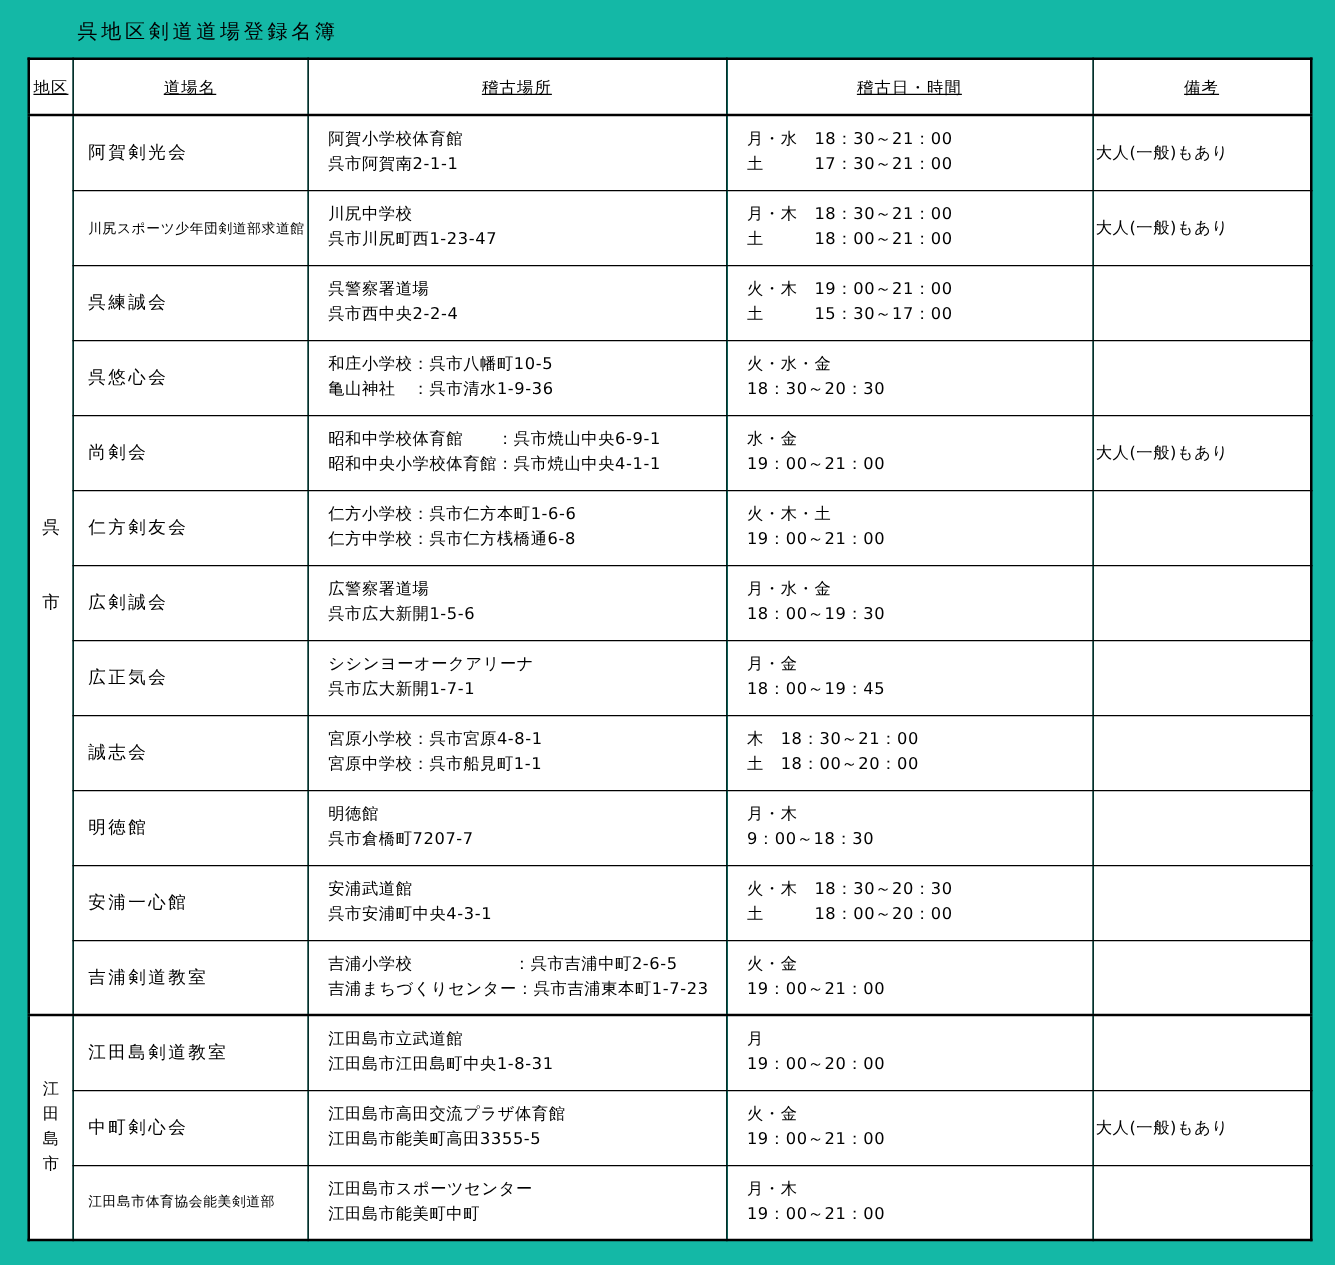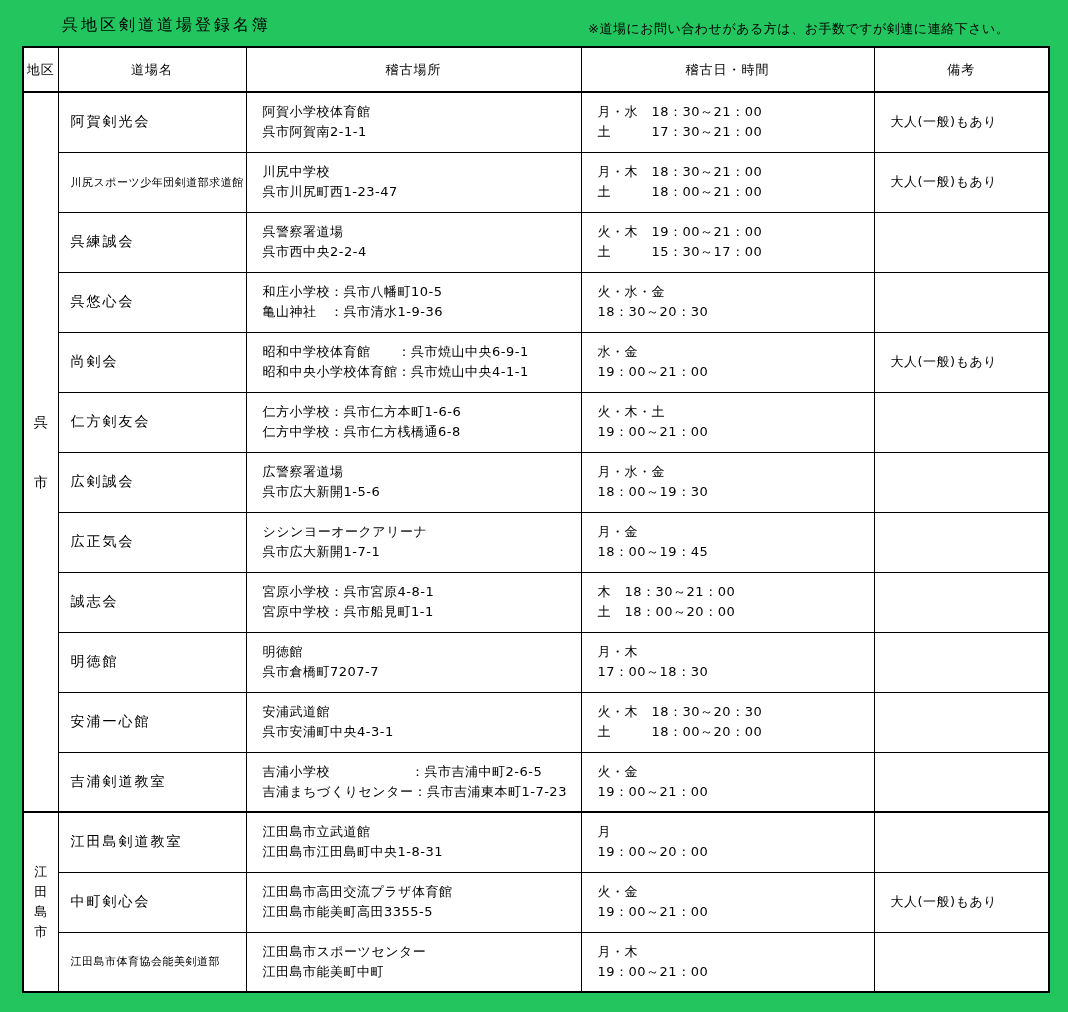--- a/index.html
+++ b/index.html
@@ -3,21 +3,21 @@
 <meta charset="utf-8">
 <style>
   html, body { margin:0; padding:0; background:#ffffff; }
   body {
     width:1068px; height:1012px;
     font-family:"DejaVu Sans", sans-serif;
     color:#000000;
     position:relative;
     overflow:hidden;
   }
-  .page { position:absolute; inset:0; background:#22c55e; }
+  .page { position:absolute; inset:0; background:#14b8a6; }
   .doc-title {
     position:absolute; left:62px; top:15px;
     font-size:16px; letter-spacing:3px; white-space:nowrap;
   }
   .doc-note {
     position:absolute; left:588px; top:20px;
     font-size:13px; letter-spacing:0.5px; white-space:nowrap;
   }
   table.registry {
     position:absolute; left:22px; top:46px;
@@ -28,20 +28,21 @@
   .registry th, .registry td {
     border:1px solid #000;
     padding:0;
     overflow:hidden;
     background:#fff;
   }
   .registry thead tr { height:45px; }
   .registry th {
     font-size:13px; font-weight:normal; text-align:center;
     letter-spacing:1px;
+    text-decoration:underline;
   }
   .registry tbody tr { height:60px; }
   .registry tbody.section { border-top:2px solid #000; }
   td.district { text-align:center; vertical-align:middle; font-size:14px; }
   td.district .ch { display:block; }
   td.district.wide .ch { line-height:60px; }
   td.district.tight .ch { line-height:20px; font-size:13px; }
   td.dojo {
     font-size:14px; letter-spacing:2px;
     vertical-align:middle; padding-left:12px; white-space:nowrap;
@@ -49,29 +50,28 @@
   td.dojo.small { font-size:11px; letter-spacing:0.5px; }
   td.place, td.schedule {
     font-size:13px; letter-spacing:0.5px;
     vertical-align:middle; padding-left:16px;
   }
   td.place .line, td.schedule .line {
     display:block; line-height:20px; white-space:pre;
   }
   td.remarks {
     font-size:13px; letter-spacing:0.5px;
-    vertical-align:middle; padding-left:16px; white-space:nowrap;
+    vertical-align:middle; padding-left:2px; white-space:nowrap;
   }
 </style>
 </head>
 <body>
 
 <div class="page">
   <div class="doc-title">呉地区剣道道場登録名簿</div>
-  <div class="doc-note">※道場にお問い合わせがある方は、お手数ですが剣連に連絡下さい。</div>
 
   <table class="registry">
     <colgroup>
       <col style="width:35px">
       <col style="width:188px">
       <col style="width:335px">
       <col style="width:293px">
       <col style="width:175px">
     </colgroup>
     <thead>
@@ -197,21 +197,21 @@
           <td class="remarks"></td>
         </tr>
         <tr>
           <td class="dojo">明徳館</td>
           <td class="place">
             <span class="line">明徳館</span>
             <span class="line">呉市倉橋町7207-7</span>
           </td>
           <td class="schedule">
             <span class="line">月・木</span>
-            <span class="line">17：00～18：30</span>
+            <span class="line">9：00～18：30</span>
           </td>
           <td class="remarks"></td>
         </tr>
         <tr>
           <td class="dojo">安浦一心館</td>
           <td class="place">
             <span class="line">安浦武道館</span>
             <span class="line">呉市安浦町中央4-3-1</span>
           </td>
           <td class="schedule">

